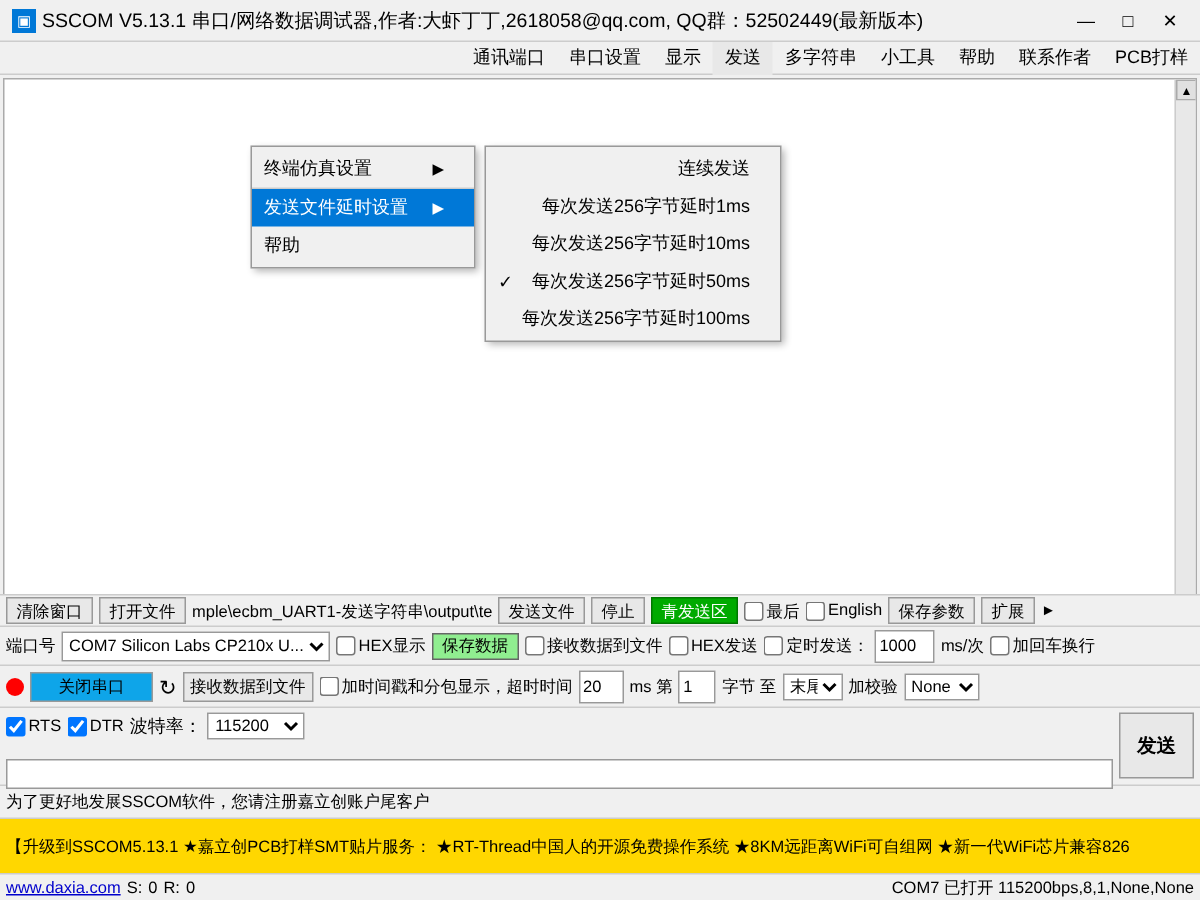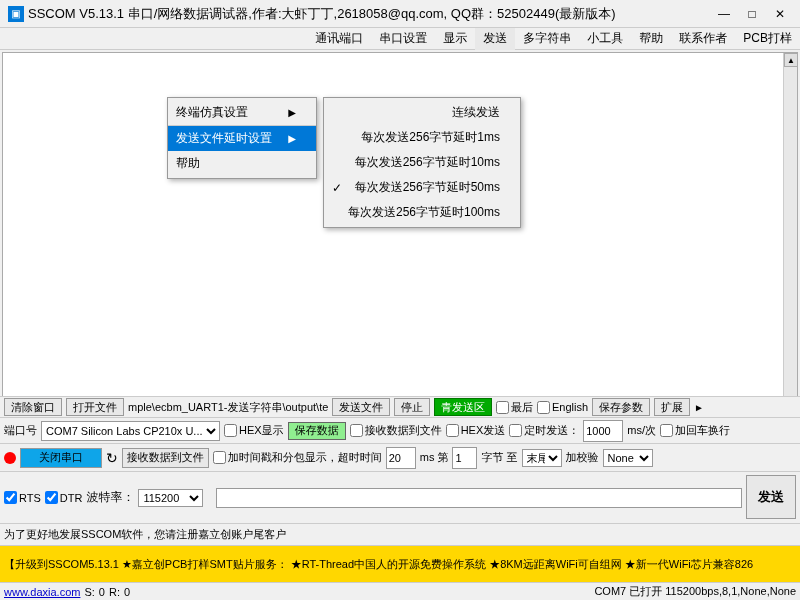--- a/index.html
+++ b/index.html
@@ -462,21 +462,21 @@
     <select class="speed-select" style="width:40px;">
       <option>末尾</option>
     </select>
     <span>加校验</span>
     <select class="none-select">
       <option>None</option>
     </select>
   </div>
 
   <div style="background:#f0f0f0; display:flex; align-items:stretch; padding:3px 4px; border-bottom:1px solid #ccc; gap:4px; height:52px;">
-    <div style="flex:1; display:flex; gap:13px;">
+    <div style="flex:1; display:flex; flex-direction:column; gap:13px;">
       <div style="display:flex;align-items:center;gap:4px;">
         <label class="checkbox-label">
           <input type="checkbox" checked="" style="">
           <span>RTS</span>
         </label>
         <label class="checkbox-label">
           <input type="checkbox" checked="" style="">
           <span>DTR</span>
         </label>
         <span>波特率：</span>

